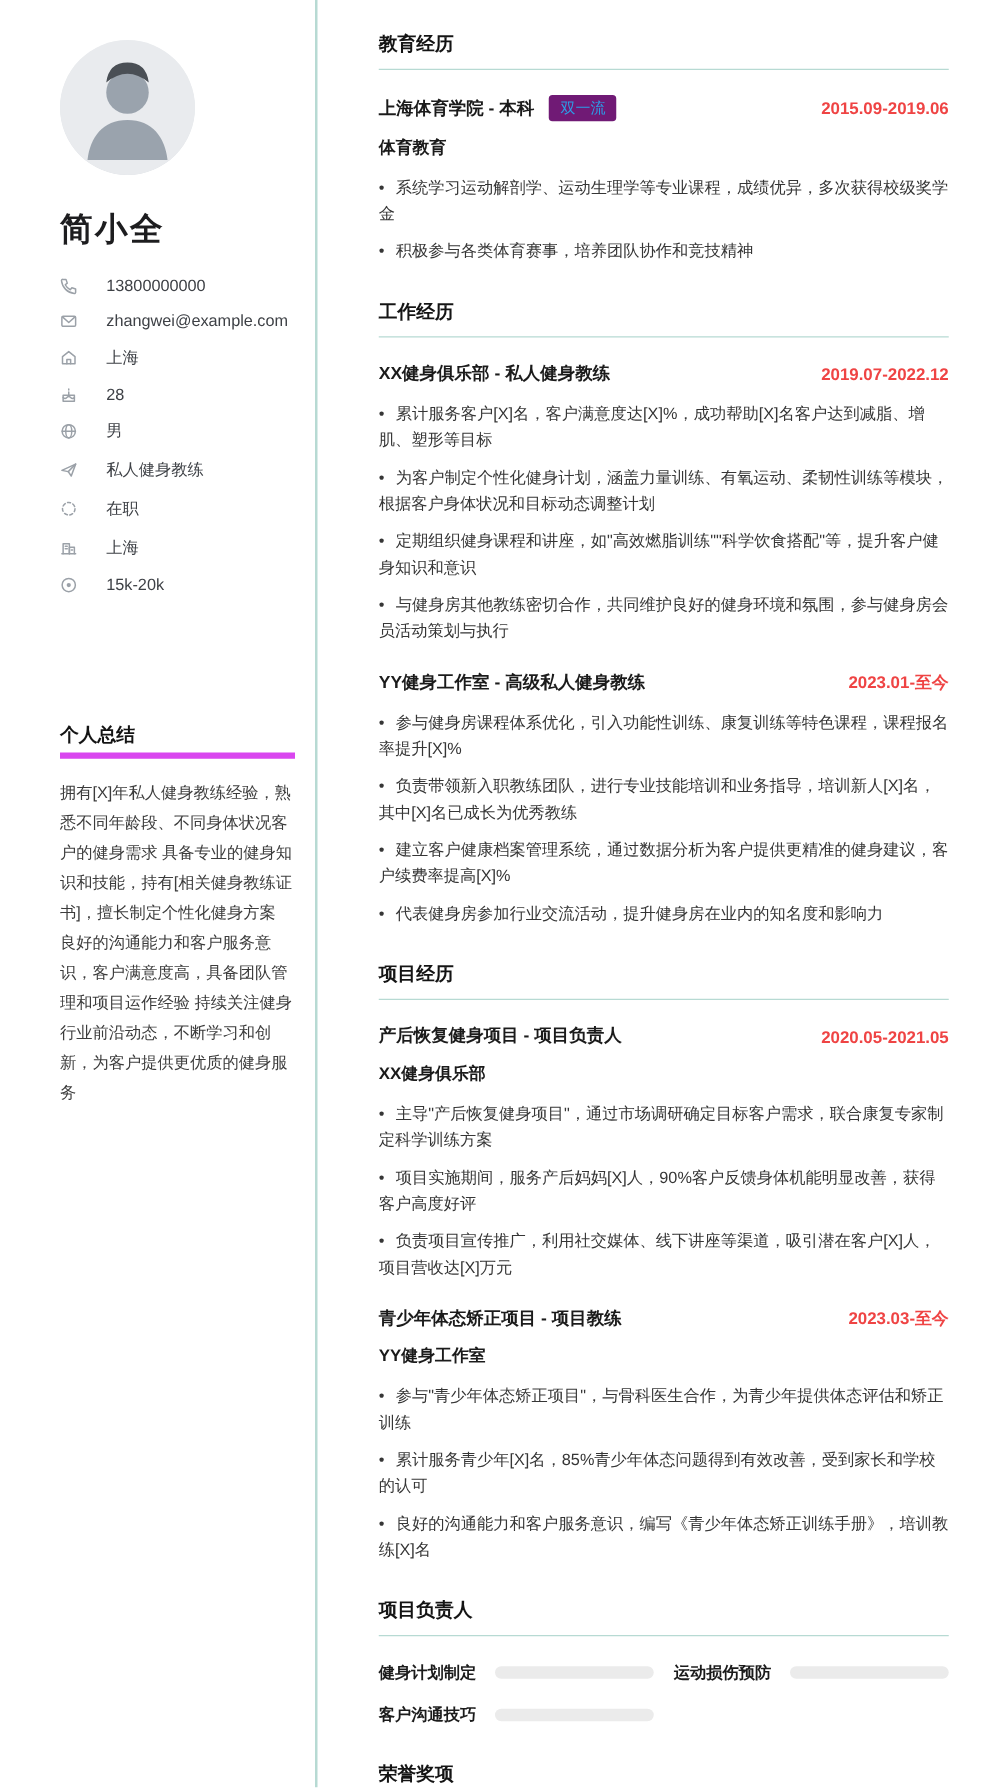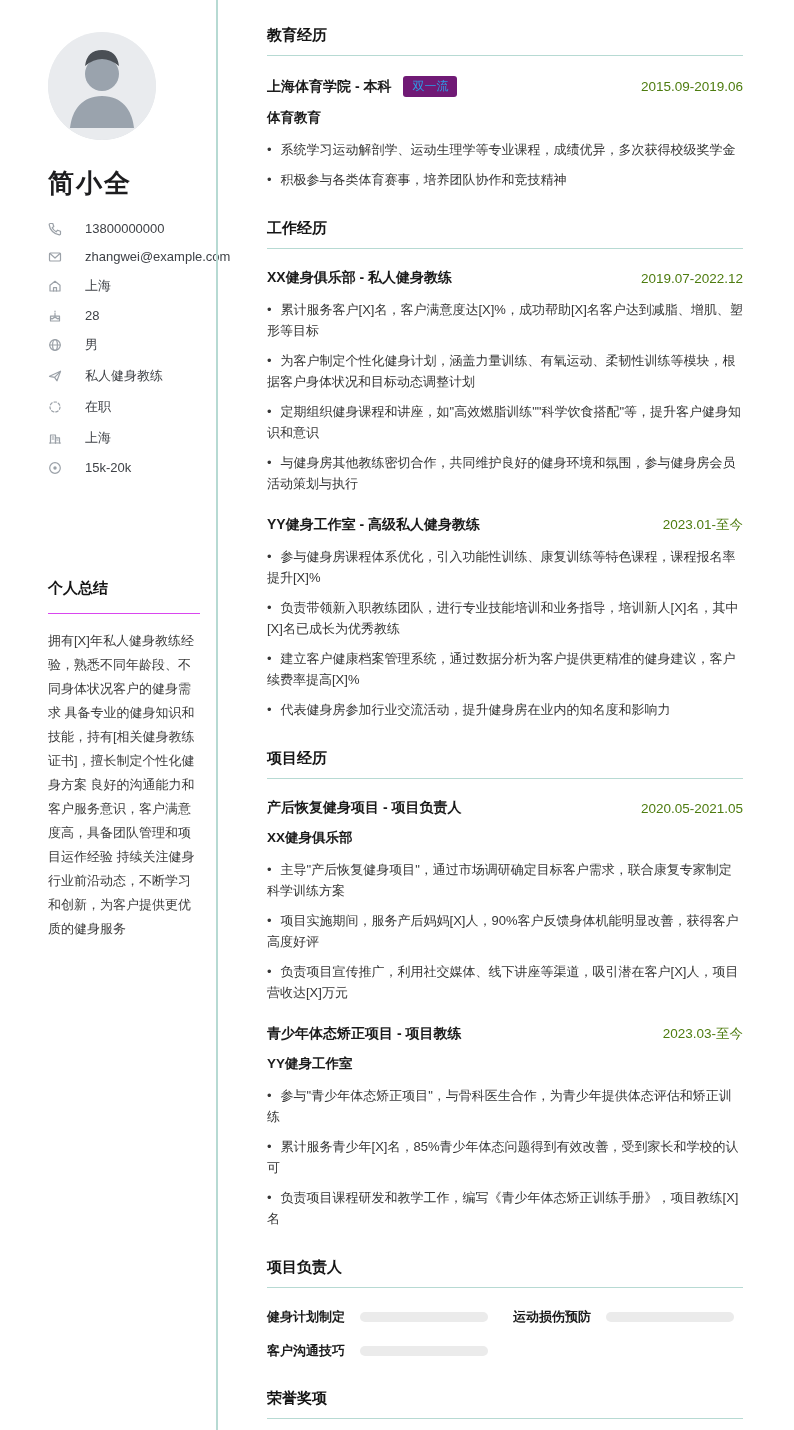--- a/index.html
+++ b/index.html
@@ -5,48 +5,48 @@
   * { margin:0; padding:0; box-sizing:border-box; }
   html,body { background:#ffffff; }
   body {
     width:794px; height:1430px; overflow:hidden;
     font-family:"Liberation Sans","DejaVu Sans",sans-serif;
     color:#262626;
   }
   .page { display:flex; width:100%; height:100%; }
 
   
-  .sidebar { width:216px; flex-shrink:0; padding:32px 16px 0 48px; }
+  .sidebar { width:252px; flex-shrink:0; padding:32px 16px 0 48px; }
   .divider { width:2px; background:#b7dad3; }
   .avatar {
     width:108px; height:108px; border-radius:50%;
     background:linear-gradient(180deg,#eef0f2 0%,#dde1e5 100%);
     overflow:hidden; display:block;
   }
   .name { margin-top:26px; font-size:26px; font-weight:700; color:#1d1d1f; letter-spacing:2px; }
   .contacts { margin-top:20px; }
   .contact { display:flex; align-items:center; margin-bottom:13px; font-size:13px; color:#3e4146;gap:12px; }
   .contact .ic { width:14px; height:14px; margin-right:11px; flex-shrink:0; display:inline-flex; }
   .contact .ic svg { width:14px; height:14px; stroke:#9ba1a8; fill:none; stroke-width:1.2; stroke-linecap:round; stroke-linejoin:round; }
 
   .summary { margin-top:104px; }
-  .summary h3 { font-size:15px; font-weight:700; color:#141414; padding-bottom:15px; border-bottom:1px solid #d946ef; }
+  .summary h3 { font-size:15px; font-weight:700; color:#141414; padding-bottom:4px; border-bottom:5px solid #d946ef; }
   .summary p { margin-top:15px; font-size:13px; line-height:24px; color:#3c3c3c; }
 
   
-  .main { flex:1; padding:26px 51px 20px 49px; }
+  .main { flex:1; padding:26px 35px 20px 49px; }
   section { margin-bottom:29px; }
   section h2 { font-size:15px; font-weight:700; color:#141414; padding-bottom:10px; border-bottom:1px solid #b7dad3; margin-bottom:20px; }
 
   .entry { margin-bottom:22px; }
   .entry:last-child { margin-bottom:0; }
   .entry-head { display:flex; justify-content:space-between; align-items:center; margin-bottom:12px;text-align:center; }
   .entry-title { font-size:14px; font-weight:700; color:#1b1b1b; display:flex; align-items:center; }
   .badge { margin-left:12px; font-size:12px; font-weight:400; color:#2b9fe8; background:#701a75; padding:2px 9px; border-radius:3px; }
-  .entry-date { font-size:13.5px; font-weight:400; color:#4d7c0f; }
+  .entry-date { font-size:13.5px; font-weight:700; color:#ef4444; }
   .entry-org { font-size:13.5px; font-weight:700; color:#1b1b1b; margin-bottom:12px; }
 
   ul.bullets { list-style:none; }
   .bullets li { font-size:13px; line-height:21px; color:#363636; margin-bottom:9px; }
   .bullets li:last-child { margin-bottom:0; }
   .bullets li::before { content:"•"; margin-right:9px; color:#363636; }
 
   
   .skill-grid { display:grid; grid-template-columns:1fr 1fr; column-gap:22px; row-gap:21px;gap:16px; }
   .skill { display:flex; align-items:center; }
@@ -234,21 +234,21 @@
 
       <div class="entry">
         <div class="entry-head">
           <span class="entry-title">青少年体态矫正项目 - 项目教练</span>
           <span class="entry-date">2023.03-至今</span>
         </div>
         <div class="entry-org">YY健身工作室</div>
         <ul class="bullets">
           <li>参与"青少年体态矫正项目"，与骨科医生合作，为青少年提供体态评估和矫正训练</li>
           <li>累计服务青少年[X]名，85%青少年体态问题得到有效改善，受到家长和学校的认可</li>
-          <li>负责项目课程研发和教学工作，编写《青少年体态矫正训练手册》，项目教练[X]名</li>
+          <li>良好的沟通能力和客户服务意识，编写《青少年体态矫正训练手册》，培训教练[X]名</li>
         </ul>
       </div>
     </section>
 
     <section>
       <h2>项目负责人</h2>
       <div class="skill-grid">
         <div class="skill">
           <span class="skill-label">健身计划制定</span>
           <span class="bar"><span class="bar-fill" style="width: 90%;"></span></span>

